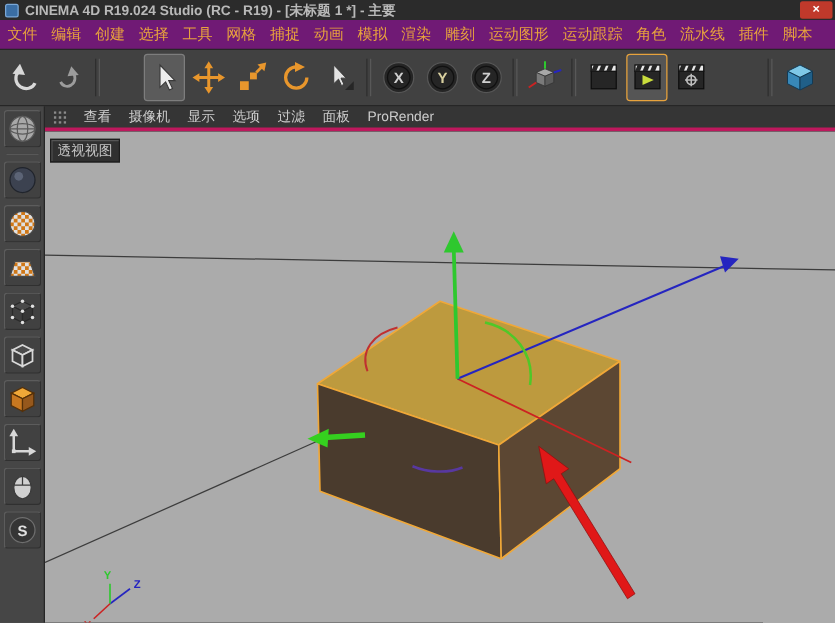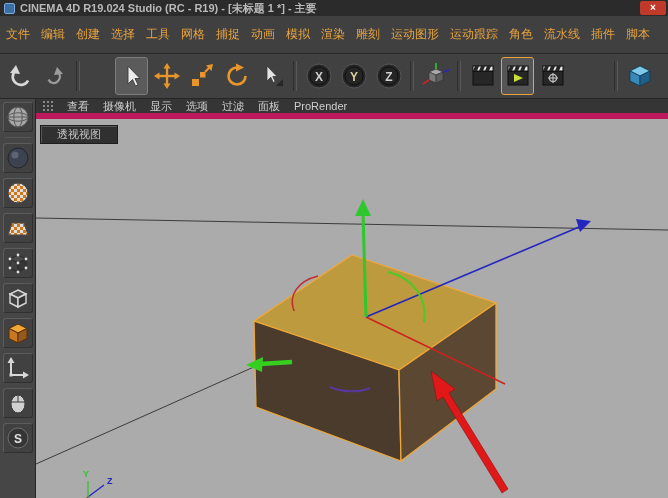--- a/index.html
+++ b/index.html
@@ -9,21 +9,21 @@
   
   .titlebar { height:16px; background:#2b2b2b; color:#b9b9b9; font-size:11px;
     display:flex; align-items:center; gap:5px; padding:0 2px 0 4px;font-weight:bold; }
   .app-icon { width:11px; height:11px; background:#3a6ea5; border:1px solid #7aa8d8;
     border-radius:2px; flex:0 0 auto; }
   .title-text { white-space:nowrap; overflow:hidden; }
   .close-btn { margin-left:auto; width:26px; height:14px; background:#c0392b; color:#fff;
     font-size:10px; line-height:13px; text-align:center; border-radius:2px; }
 
   
-  .menubar { height:38px; background:#404040; border-bottom:1px solid #262626;
+  .menubar { height:24px; background:#701a75; border-bottom:1px solid #262626;
     display:flex; align-items:center; gap:11px; padding:0 6px; font-size:12px; }
   .mitem { color:#e8a33d; white-space:nowrap; cursor:default; }
 
   
   .toolbar { height:45px; background:#414141; border-bottom:1px solid #262626;
     display:flex; align-items:center; padding:0 3px; gap:2px; }
   .tbtn { width:33px; height:38px; display:flex; align-items:center; justify-content:center;
     border-radius:3px; border:1px solid transparent; flex:0 0 auto; }
   .tbtn.pressed { background:#5b5b5b; border:1px solid #7d7d7d; }
   .tbtn.pressed-accent { background:#555; border:1px solid #e8a33d; }
@@ -36,28 +36,28 @@
   .main { display:flex; height:415px; }
   .sidebar { width:36px; background:#464646; border-right:1px solid #262626;
     display:flex; flex-direction:column; align-items:center; gap:5px; padding-top:3px; }
   .sbtn { width:30px; height:30px; display:flex; align-items:center; justify-content:center;
     background:#414141; border-radius:3px;
     border-top:1px solid #5c5c5c; border-left:1px solid #5c5c5c;
     border-right:1px solid #303030; border-bottom:1px solid #303030; flex:0 0 auto; }
   .sdivider { width:26px; height:1px; background:#2e2e2e; border-bottom:1px solid #585858; }
 
   .right-col { flex:1; display:flex; flex-direction:column; }
-  .vpmenu { height:20px; background:#353535; border-bottom:6px solid #be185d;
+  .vpmenu { height:20px; background:#353535; border-bottom:3px solid #be185d;
     display:flex; align-items:center; gap:14px; padding:0 7px; font-size:11px; color:#cdcdcd; }
   .vpmenu .vitem { white-space:nowrap; cursor:default; }
 
   .viewport { position:relative; flex:1; overflow:hidden; }
   .vp-svg { position:absolute; inset:0; display:block; }
   .view-label { position:absolute; left:4px; top:6px; background:#303030; color:#c4c4c4;
-    font-size:11px; padding:1px 16px; border:1px solid #1d1d1d;
+    font-size:11px; padding:1px 5px; border:1px solid #1d1d1d;
     box-shadow:1px 1px 0 #555 inset; z-index:5; }
 
   .box-face { stroke:#f0a838; stroke-width:1.3; stroke-linejoin:round; }
   svg { display:block; }
 </style>
 </head>
 <body>
 
 <svg width="0" height="0" style="position:absolute">
   <defs>

